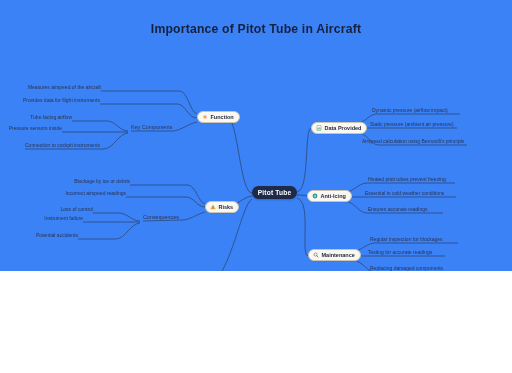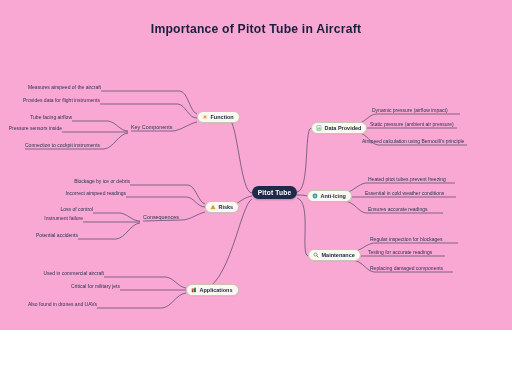--- a/index.html
+++ b/index.html
@@ -3,22 +3,22 @@
 <meta charset="utf-8">
 <style>
   html, body {
     margin: 0;
     padding: 0;
     background: #ffffff;
   }
   #canvas {
     position: relative;
     width: 512px;
-    height: 330px;
-    background: #f9a8d4;
+    height: 271px;
+    background: #3b82f6;
     overflow: hidden;
     font-family: "Liberation Sans", sans-serif;
   }
   #wires {
     position: absolute;
     left: 0; top: 0;
     width: 512px; height: 373px;
     pointer-events: none;
   }
   #wires path {

